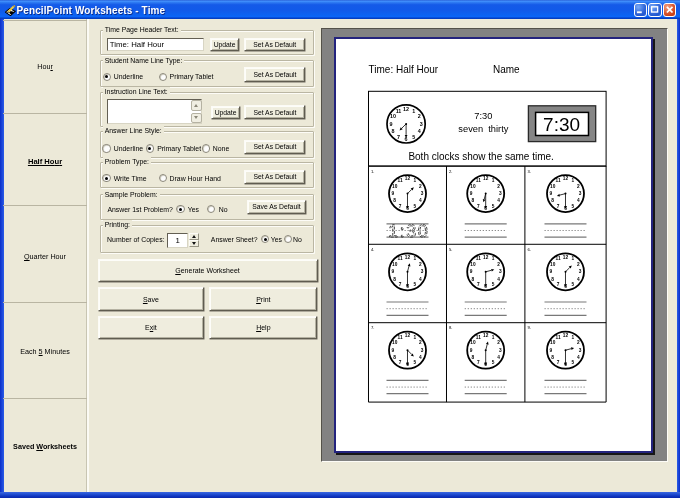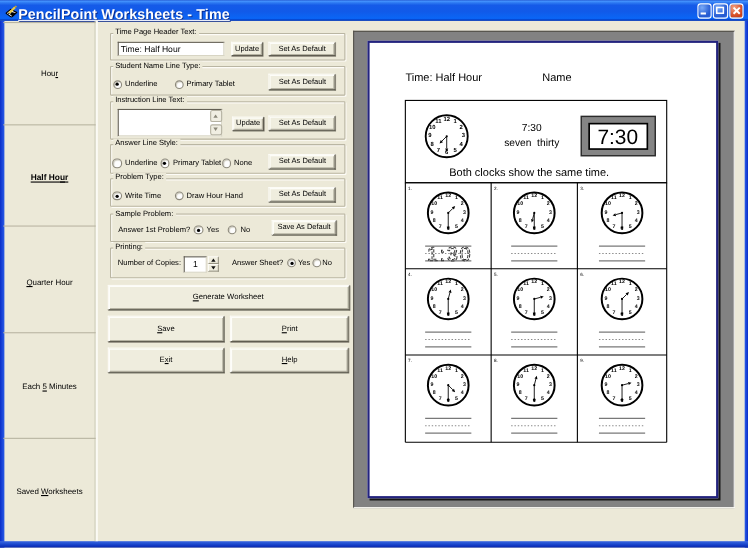--- a/index.html
+++ b/index.html
@@ -1,19 +1,19 @@
 <!DOCTYPE html>
 <html><head><meta charset="utf-8"><style>
 * { margin:0; padding:0; box-sizing:border-box; }
 html,body { width:680px; height:498px; overflow:hidden; }
 body { font-family:"Liberation Sans",sans-serif; position:relative; background:#ece9d8; }
 .titlebar { position:absolute; left:0; top:0; width:680px; height:19px;
   background:linear-gradient(to bottom,#2b63d8 0%,#418ffc 7%,#2e7af2 13%,#155ae8 25%,#115ae9 55%,#0c63f2 80%,#0a66f8 88%,#0646cf 94%,#0239b8 100%); }
-.titletext { position:absolute; left:16.5px; top:4.8px; color:#fff; font-size:13px; font-weight:bold;
-  text-shadow:0.8px 0.8px 0.5px #0a2a8a; letter-spacing:0.1px;text-decoration:underline; }
+.titletext { position:absolute; left:16.5px; top:4.8px; color:#fff; font-size:10px; font-weight:bold;
+  text-shadow:0.8px 0.8px 0.5px #0a2a8a; letter-spacing:0.1px; }
 .borderL { position:absolute; left:0; top:19px; width:3.5px; height:479px; background:linear-gradient(to right,#0a2ec8,#2a5ce8); }
 .borderR { position:absolute; right:0; top:19px; width:3.2px; height:479px; background:linear-gradient(to left,#0a2ec8,#2a5ce8); }
 .borderB { position:absolute; left:0; bottom:0; width:680px; height:6.5px; background:linear-gradient(to bottom,#3a66e0 0%,#2250d2 35%,#0f35c0 70%,#0a28aa 100%); }
 .client { position:absolute; left:3px; top:19px; width:674px; height:473px; background:#ece9d8; }
 .wbtn svg { display:block; margin:0 auto; }
 .wbtn { position:absolute; top:3.2px; width:13.6px; height:13.6px; border:1px solid #fff; border-radius:3px; }
 .wbtn.min { left:633.5px; background:radial-gradient(circle at 30% 25%,#7aabf8,#3166d8 55%,#2257cf 75%,#3e79e8); }
 .wbtn.max { left:648.2px; background:radial-gradient(circle at 30% 25%,#7aabf8,#3166d8 55%,#2257cf 75%,#3e79e8); }
 .wbtn.cls { left:662.9px; background:radial-gradient(circle at 30% 25%,#f2a284,#d9542c 55%,#c53f18 80%,#e4693f); }
 .tab { position:absolute; left:3px; width:84px; border-top:1px solid #b9b5a2; color:#000;
@@ -83,21 +83,21 @@
 <div class="tab" style="top:112.5px;height:92.5px;font-weight:bold;font-size:7.6px;padding-top:5px;">
     <span style="white-space:pre;text-decoration:underline;">Half Ho<u>u</u>r</span>
   </div>
 <div class="tab" style="top:205.0px;height:97.0px;font-weight:normal;font-size:7.2px;padding-top:5px;">
     <span style="white-space:pre;"><u>Q</u>uarter Hour</span>
   </div>
 <div class="tab" style="top:302.0px;height:96.0px;font-weight:normal;font-size:7.2px;padding-top:1px;">
     <span style="white-space:pre;">Each <u>5</u> Minutes</span>
   </div>
 <div class="tab" style="top:398.0px;height:92.0px;font-weight:normal;font-size:7.2px;padding-top:4px;">
-    <span style="white-space:pre;">Saved <u>W</u>orksheets</span>
+    <span style="white-space:pre;font-weight:bold;">Saved <u>W</u>orksheets</span>
   </div>
 <div class="grp" style="left:99.7px;top:29.5px;width:214.8px;height:25.0px;"></div>
 <div class="grplbl" style="left:102.7px;top:25.0px;">Time Page Header Text:</div>
 <div class="tbox" style="left:106.8px;top:37.5px;width:97.7px;height:13.1px;">
     <span style="padding-left:2px;">Time: Half Hour</span>
   </div>
 <div class="btn" style="left:209.7px;top:38px;width:29.80000000000001px;height:13px;font-size:6.8px;">
     <span style="white-space:pre;">Update</span>
   </div>
 <div class="btn" style="left:244.1px;top:37.5px;width:61.20000000000002px;height:13.0px;font-size:6.8px;">

